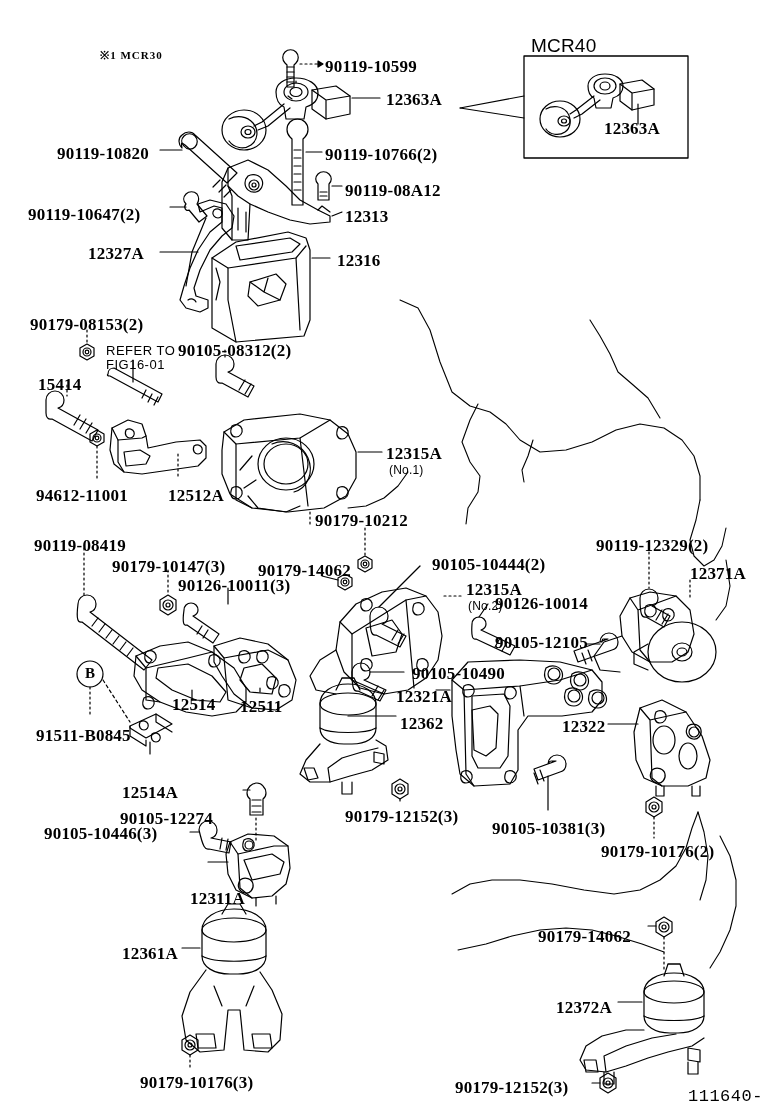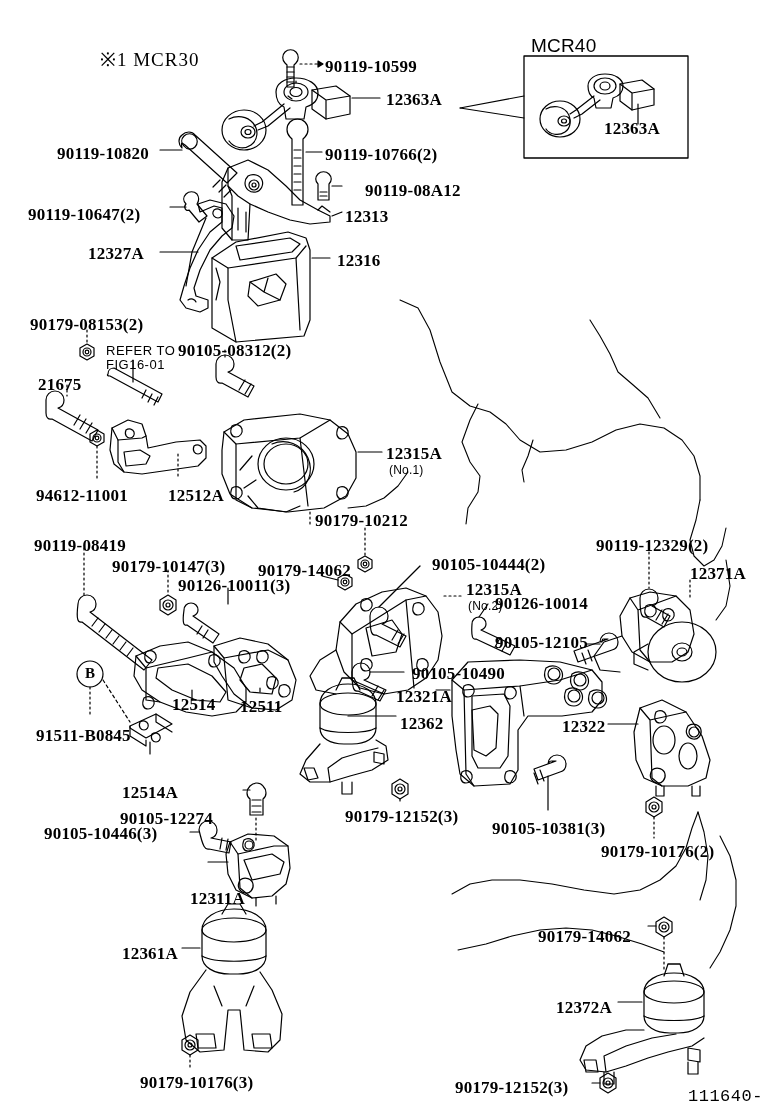--- a/index.html
+++ b/index.html
@@ -5,21 +5,21 @@
   html,body{margin:0;padding:0;background:#ffffff;}
   body{width:760px;height:1112px;position:relative;overflow:hidden;
        font-family:"Liberation Serif",serif;color:#000;}
   #sheet{position:absolute;inset:0;}
   svg{position:absolute;left:0;top:0;}
   .lbl{position:absolute;white-space:nowrap;font-family:"Liberation Serif",serif;
        font-weight:bold;font-size:17px;letter-spacing:0.2px;line-height:1;}
   .lbl.sm{font-size:12px;font-weight:normal;font-family:"Liberation Sans",sans-serif;}
   .lbl.refer{font-size:13px;font-weight:normal;font-family:"Liberation Sans",sans-serif;letter-spacing:0.5px;}
   .lbl.boxhdr{font-size:19px;font-weight:normal;font-family:"Liberation Sans",sans-serif;}
-  .lbl.note{font-size:19px;font-weight:normal;letter-spacing:1px;}
+  .lbl.note{font-size:11px;font-weight:bold;letter-spacing:1px;}
   .lbl.fig{font-size:17px;font-weight:normal;font-family:Liberation Mono, monospace;letter-spacing:0.5px;}
 </style>
 </head>
 <body>
 
 <div id="sheet">
 
 <svg width="760" height="1112" viewBox="0 0 760 1112">
   <g fill="none" stroke="#000" stroke-width="1.2" stroke-linejoin="round" stroke-linecap="round">
 
@@ -512,28 +512,28 @@
 
   </g>
 </svg>
 
 <div class="lbl note" style="left:100px;top:50px;">※1  MCR30</div>
 
 <div class="lbl" style="left:325px;top:58px;">90119-10599</div>
 <div class="lbl" style="left:386px;top:91px;">12363A</div>
 <div class="lbl" style="left:325px;top:146px;">90119-10766(2)</div>
 <div class="lbl" style="left:57px;top:145px;">90119-10820</div>
-<div class="lbl" style="left:345px;top:182px;margin-left:20px;">90119-08A12</div>
+<div class="lbl" style="left:345px;top:182px;">90119-08A12</div>
 <div class="lbl" style="left:345px;top:208px;">12313</div>
 <div class="lbl" style="left:28px;top:206px;">90119-10647(2)</div>
 <div class="lbl" style="left:88px;top:245px;">12327A</div>
 <div class="lbl" style="left:337px;top:252px;">12316</div>
 <div class="lbl" style="left:30px;top:316px;">90179-08153(2)</div>
 <div class="lbl" style="left:178px;top:342px;">90105-08312(2)</div>
-<div class="lbl" style="left:38px;top:376px;">21675</div>
+<div class="lbl" style="left:38px;top:376px;">15414</div>
 <div class="lbl" style="left:386px;top:445px;">12315A</div>
 <div class="lbl sm" style="left:389px;top:464px;">(No.1)</div>
 <div class="lbl" style="left:36px;top:487px;">94612-11001</div>
 <div class="lbl" style="left:168px;top:487px;">12512A</div>
 <div class="lbl" style="left:315px;top:512px;">90179-10212</div>
 <div class="lbl" style="left:34px;top:537px;">90119-08419</div>
 <div class="lbl" style="left:258px;top:562px;">90179-14062</div>
 <div class="lbl" style="left:432px;top:556px;">90105-10444(2)</div>
 <div class="lbl" style="left:596px;top:537px;">90119-12329(2)</div>
 <div class="lbl" style="left:112px;top:558px;">90179-10147(3)</div>

